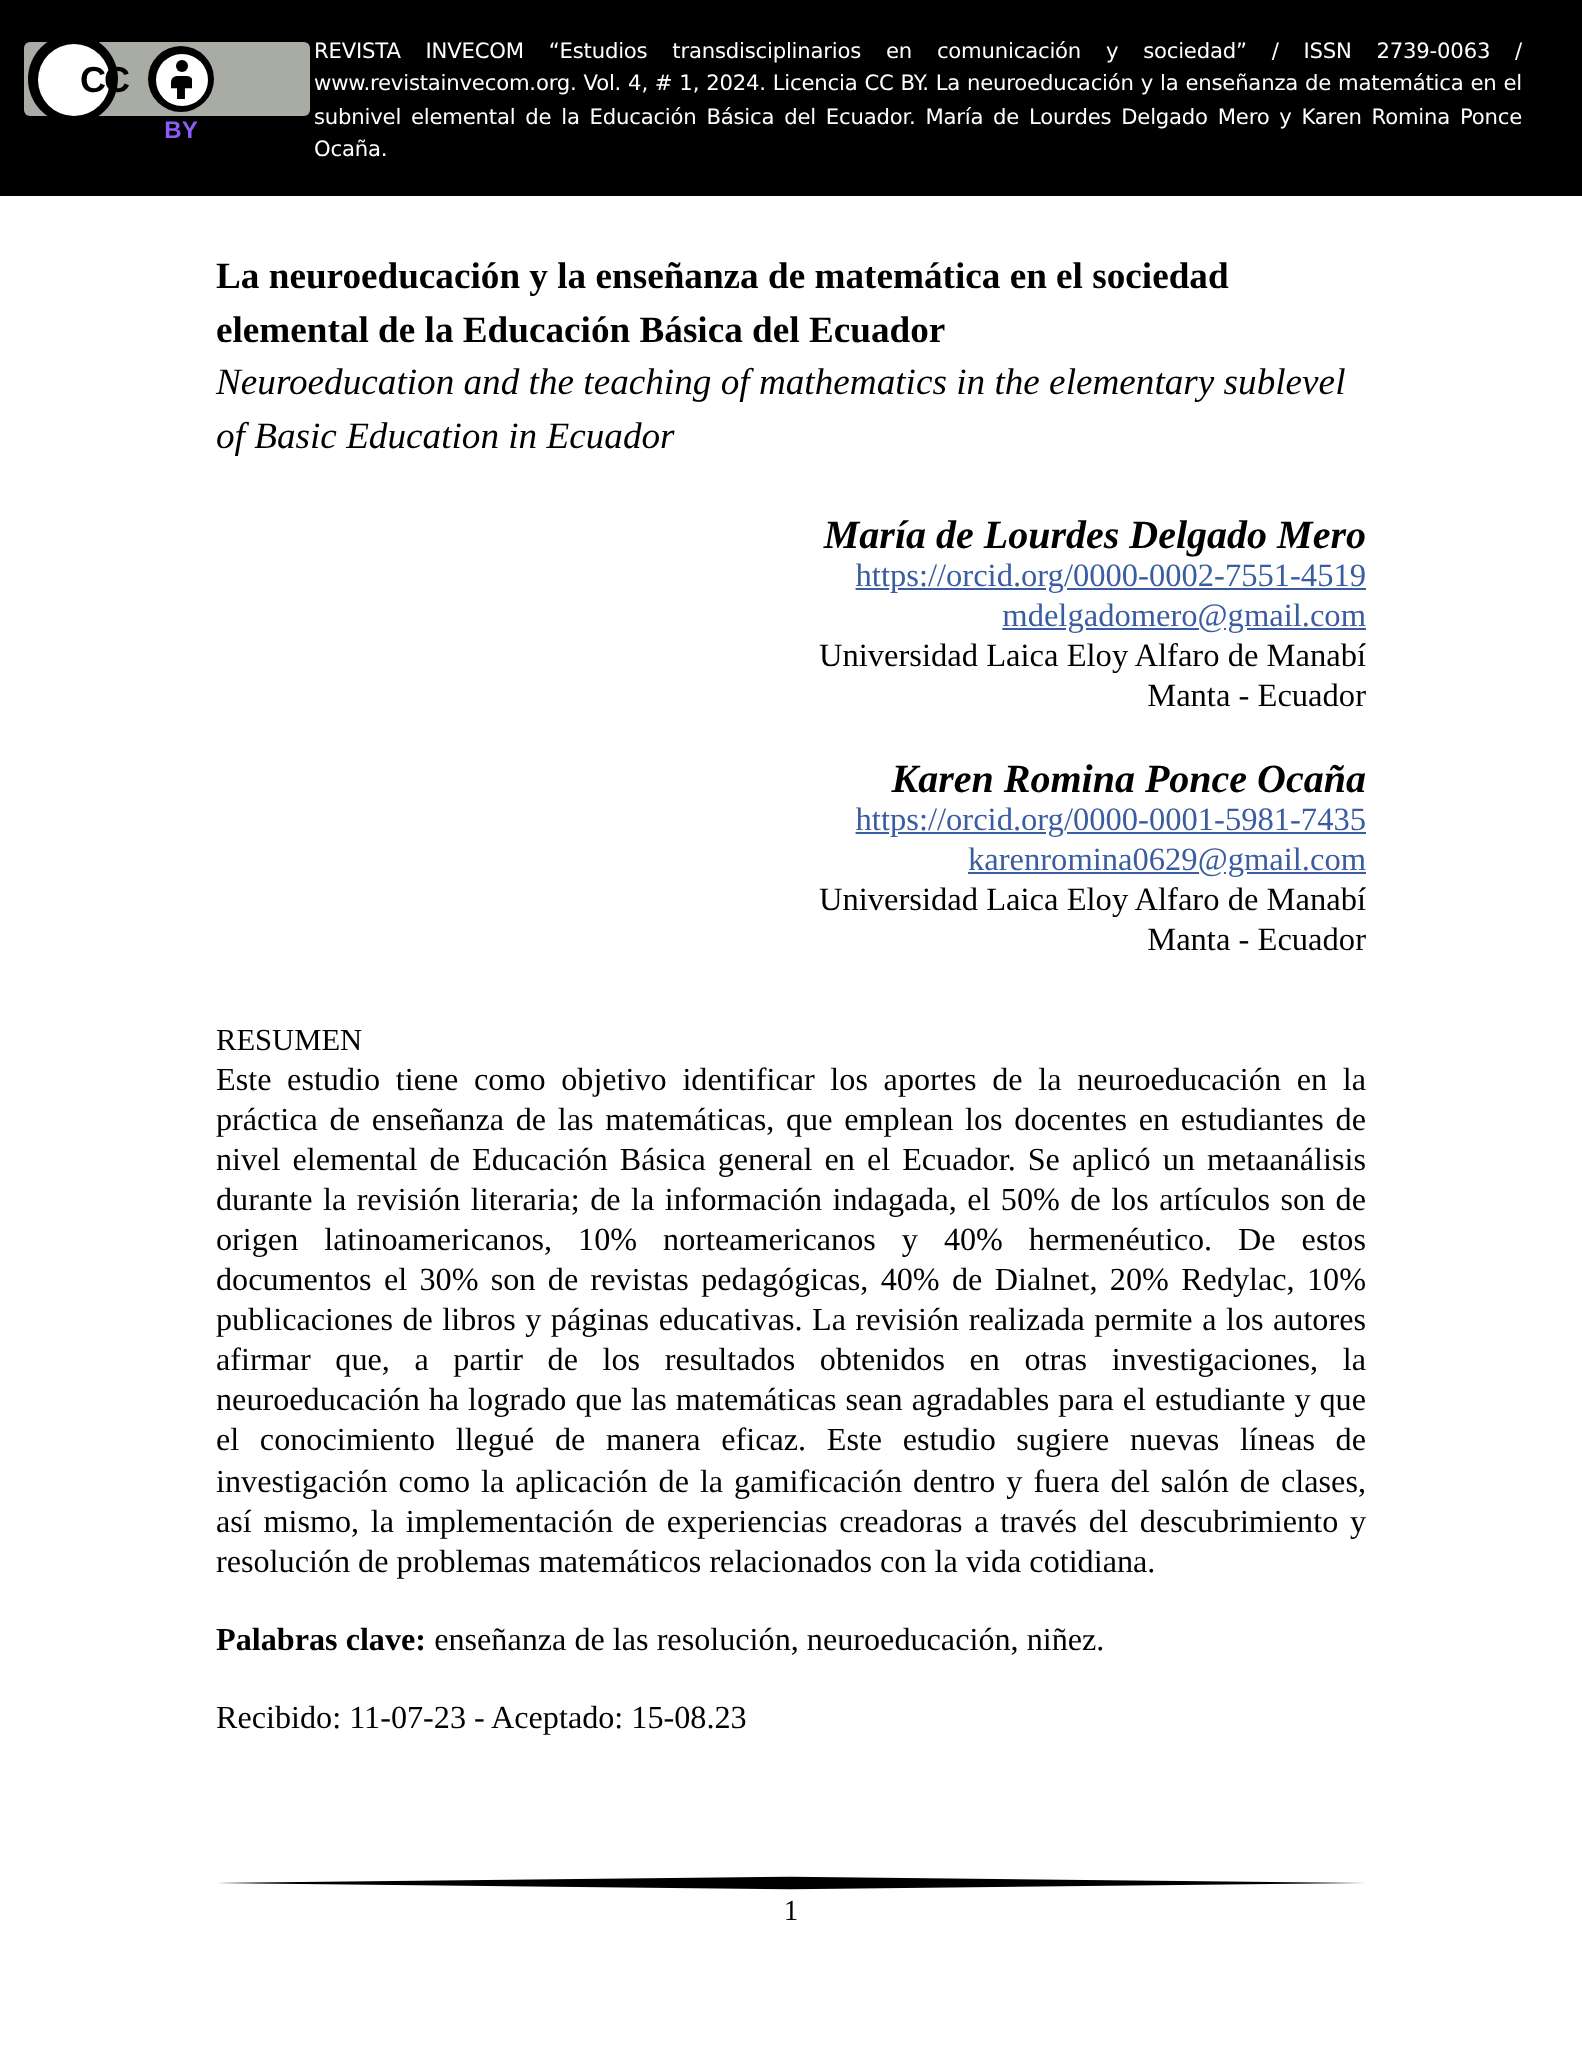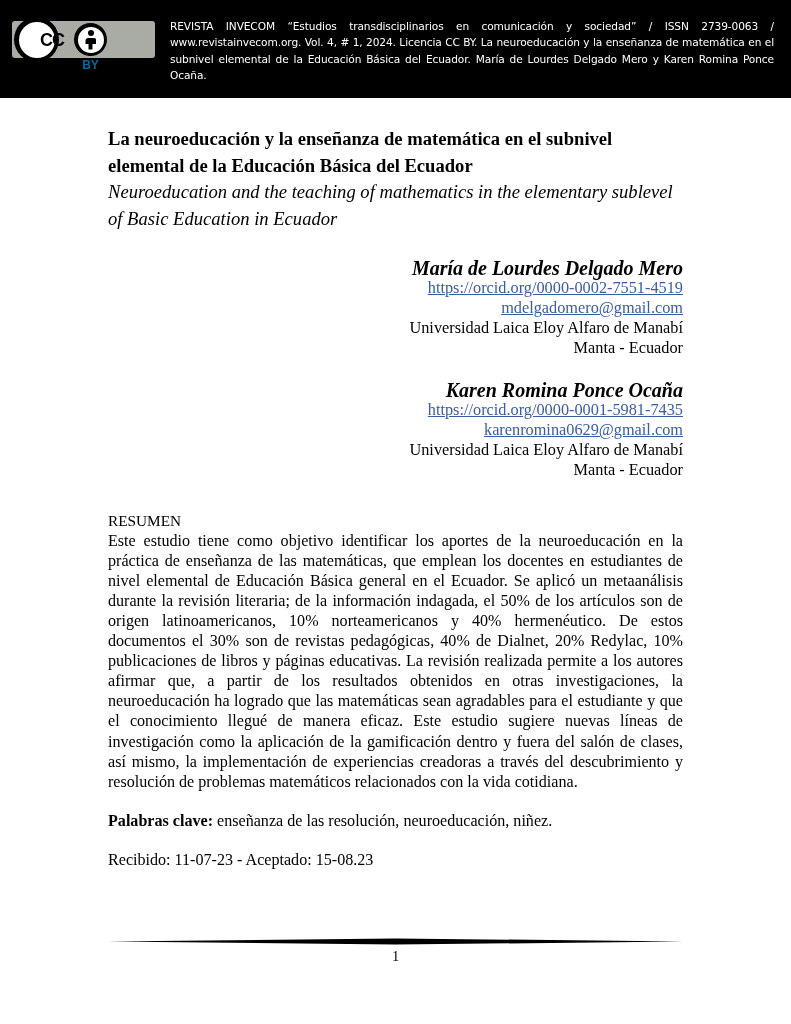--- a/index.html
+++ b/index.html
@@ -114,27 +114,27 @@
   .cc-by-label {
     position: absolute;
     left: 62px;
     top: 38px;
     width: 33px;
     text-align: center;
     font-family: "Liberation Sans", sans-serif;
     font-weight: bold;
     font-size: 12px;
     line-height: 1;
-    color: #0369a1;
+    color: #8b5cf6;
   }
 
   
   .header-text {
     position: absolute;
-    left: 170px;
+    left: 157px;
     top: 18px;
     width: 604px;
     font-family: "DejaVu Sans", "Liberation Sans", sans-serif;
     font-size: 10.6px;
     line-height: 16.3px;
     color: #ffffff;
     text-align: justify;
     text-justify: inter-word;
     letter-spacing: -0.1px;
   }
@@ -283,21 +283,21 @@
 
     <div class="cc-by-label">BY</div>
   </div>
 
   <div class="header-text">REVISTA INVECOM “Estudios transdisciplinarios en comunicación y sociedad” / ISSN 2739-0063 / www.revistainvecom.org. Vol. 4, # 1, 2024. Licencia CC BY. La neuroeducación y la enseñanza de matemática en el subnivel elemental de la Educación Básica del Ecuador. María de Lourdes Delgado Mero y Karen Romina Ponce Ocaña.</div>
 </div>
 
 <div class="page-body">
 
   <div class="title-block">
-    <h1 class="title-es">La neuroeducación y la enseñanza de matemática en el subnivel elemental de la Educación Básica del Ecuador</h1>
+    <h1 class="title-es">La neuroeducación y la enseñanza de matemática en el sociedad elemental de la Educación Básica del Ecuador</h1>
     <h2 class="title-en">Neuroeducation and the teaching of mathematics in the elementary sublevel of Basic Education in Ecuador</h2>
   </div>
 
   <div class="authors-block">
 
     <div class="author">
       <div class="author-name">María de Lourdes Delgado Mero</div>
       <a class="author-link" href="#">https://orcid.org/0000-0002-7551-4519</a>
       <a class="author-link" href="#">mdelgadomero@gmail.com</a>
       <div class="author-affil">Universidad Laica Eloy Alfaro de Manabí</div>

